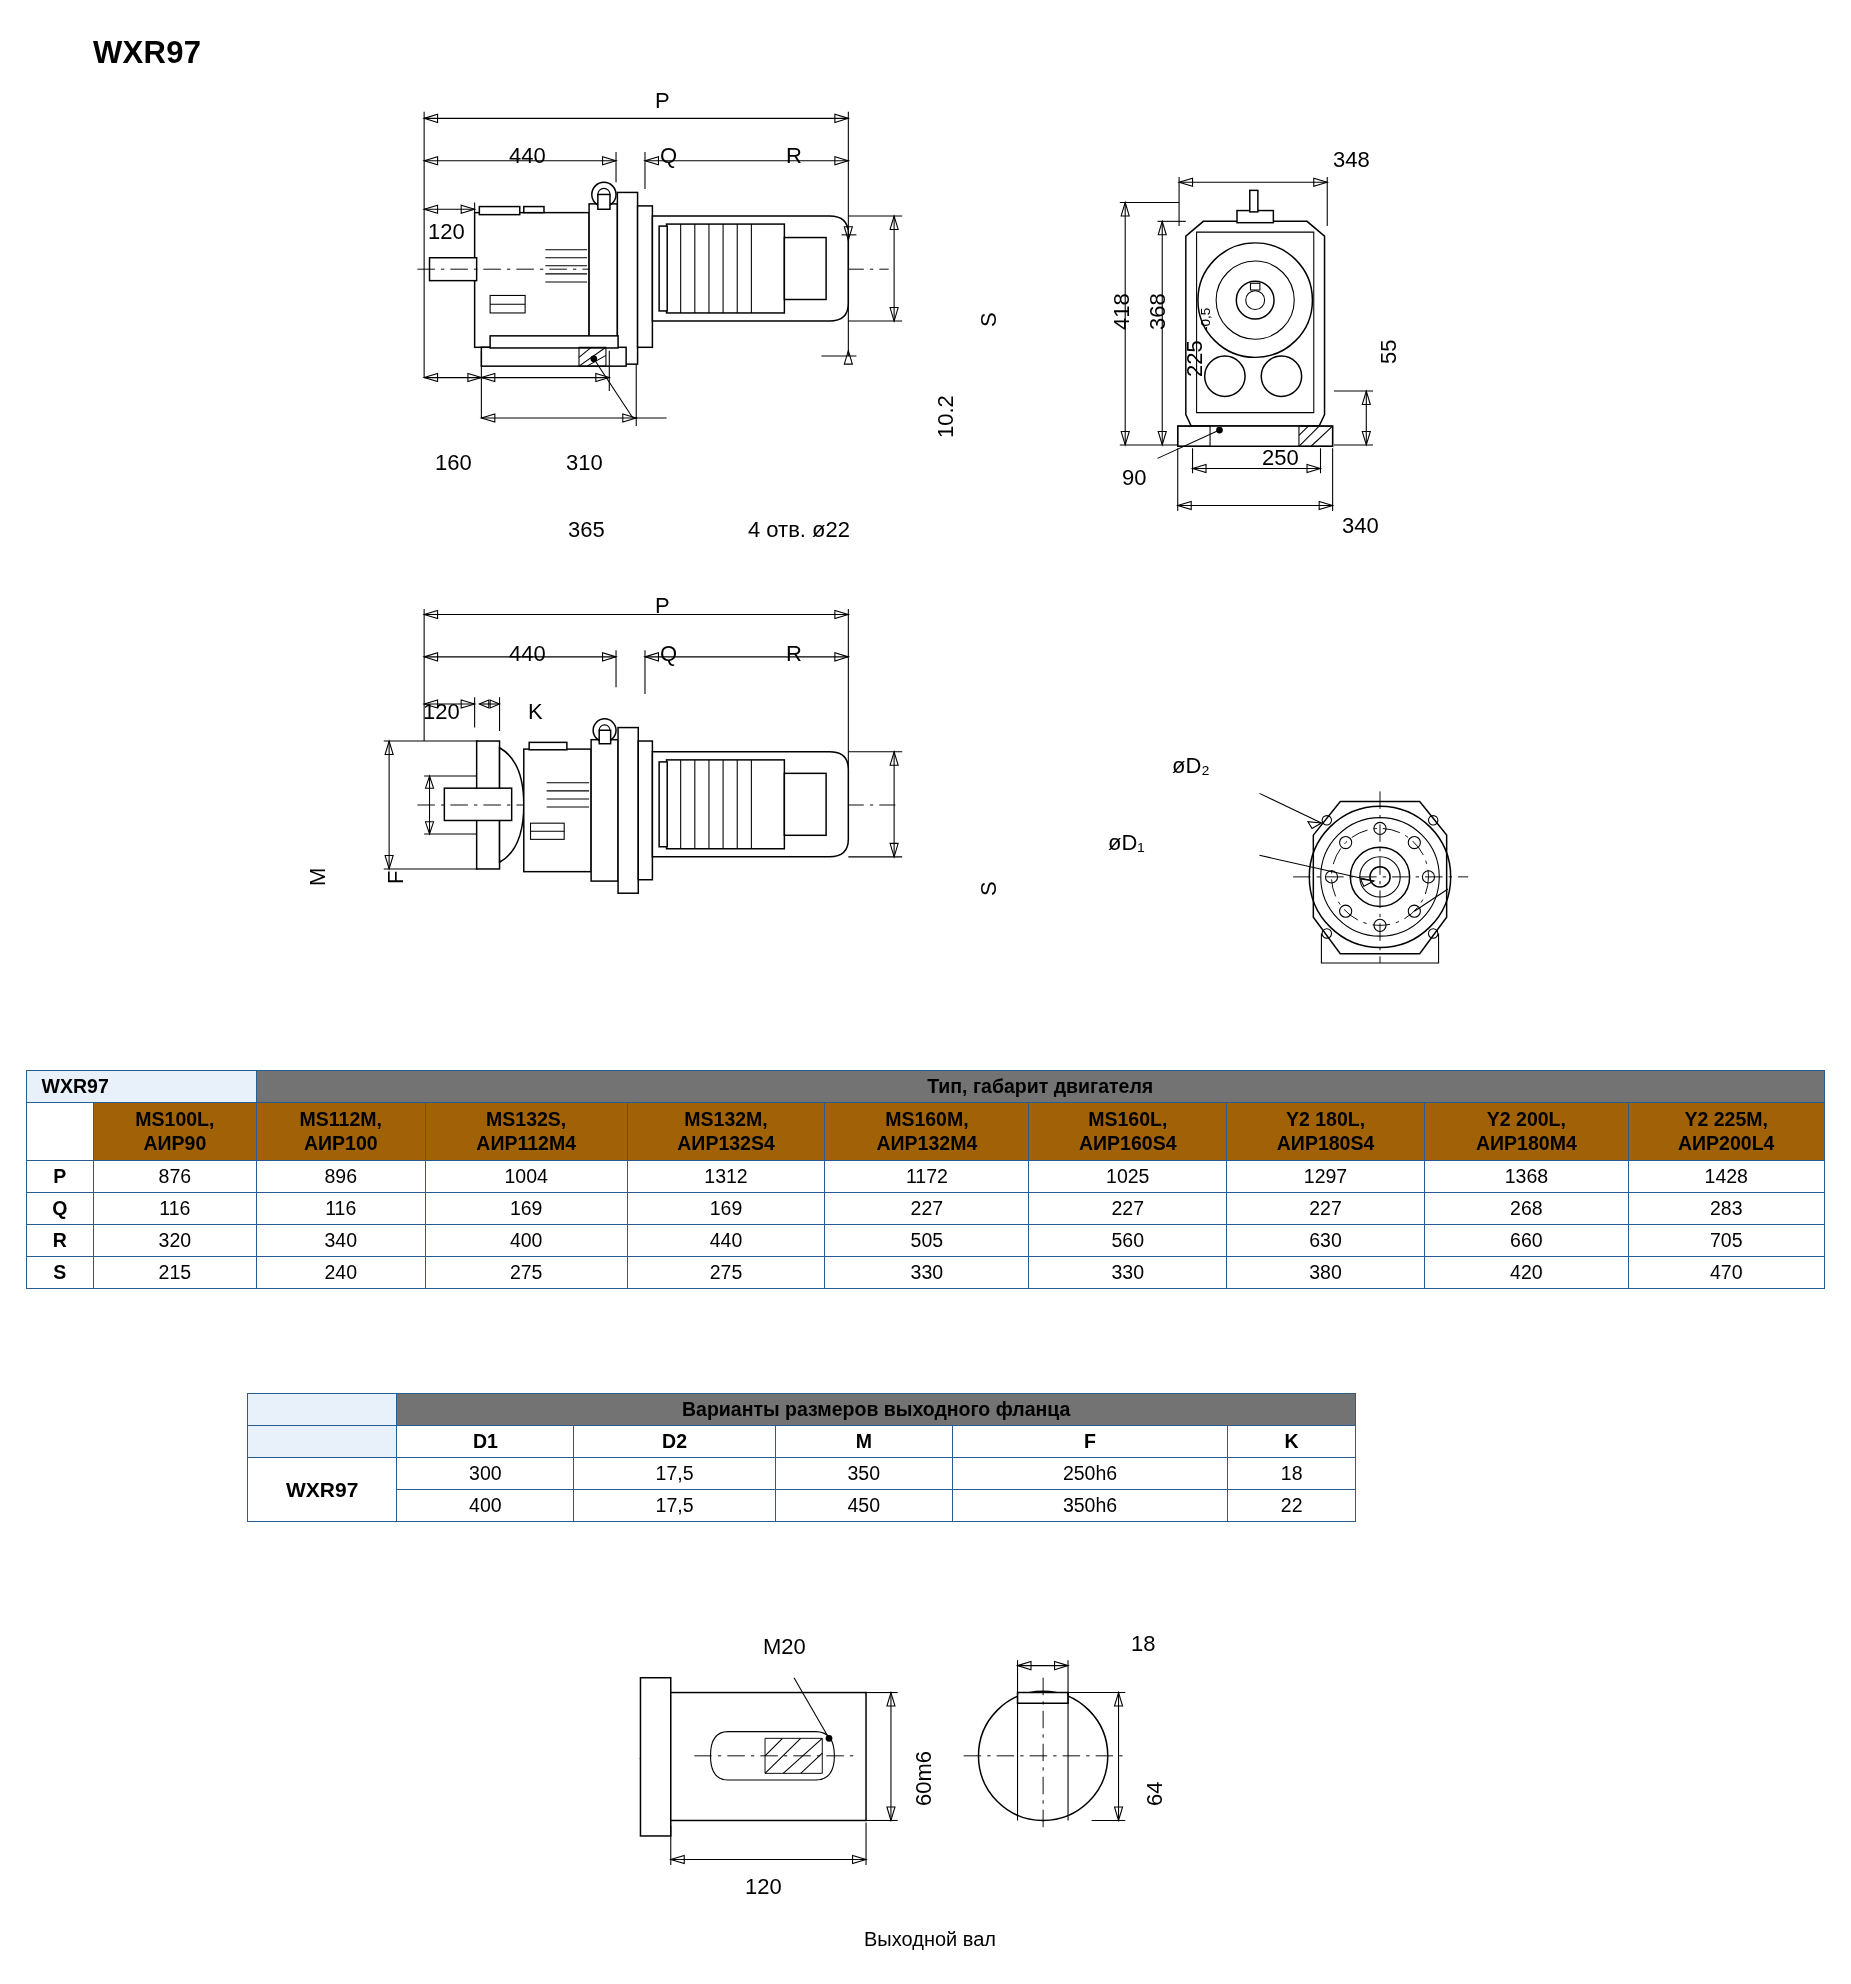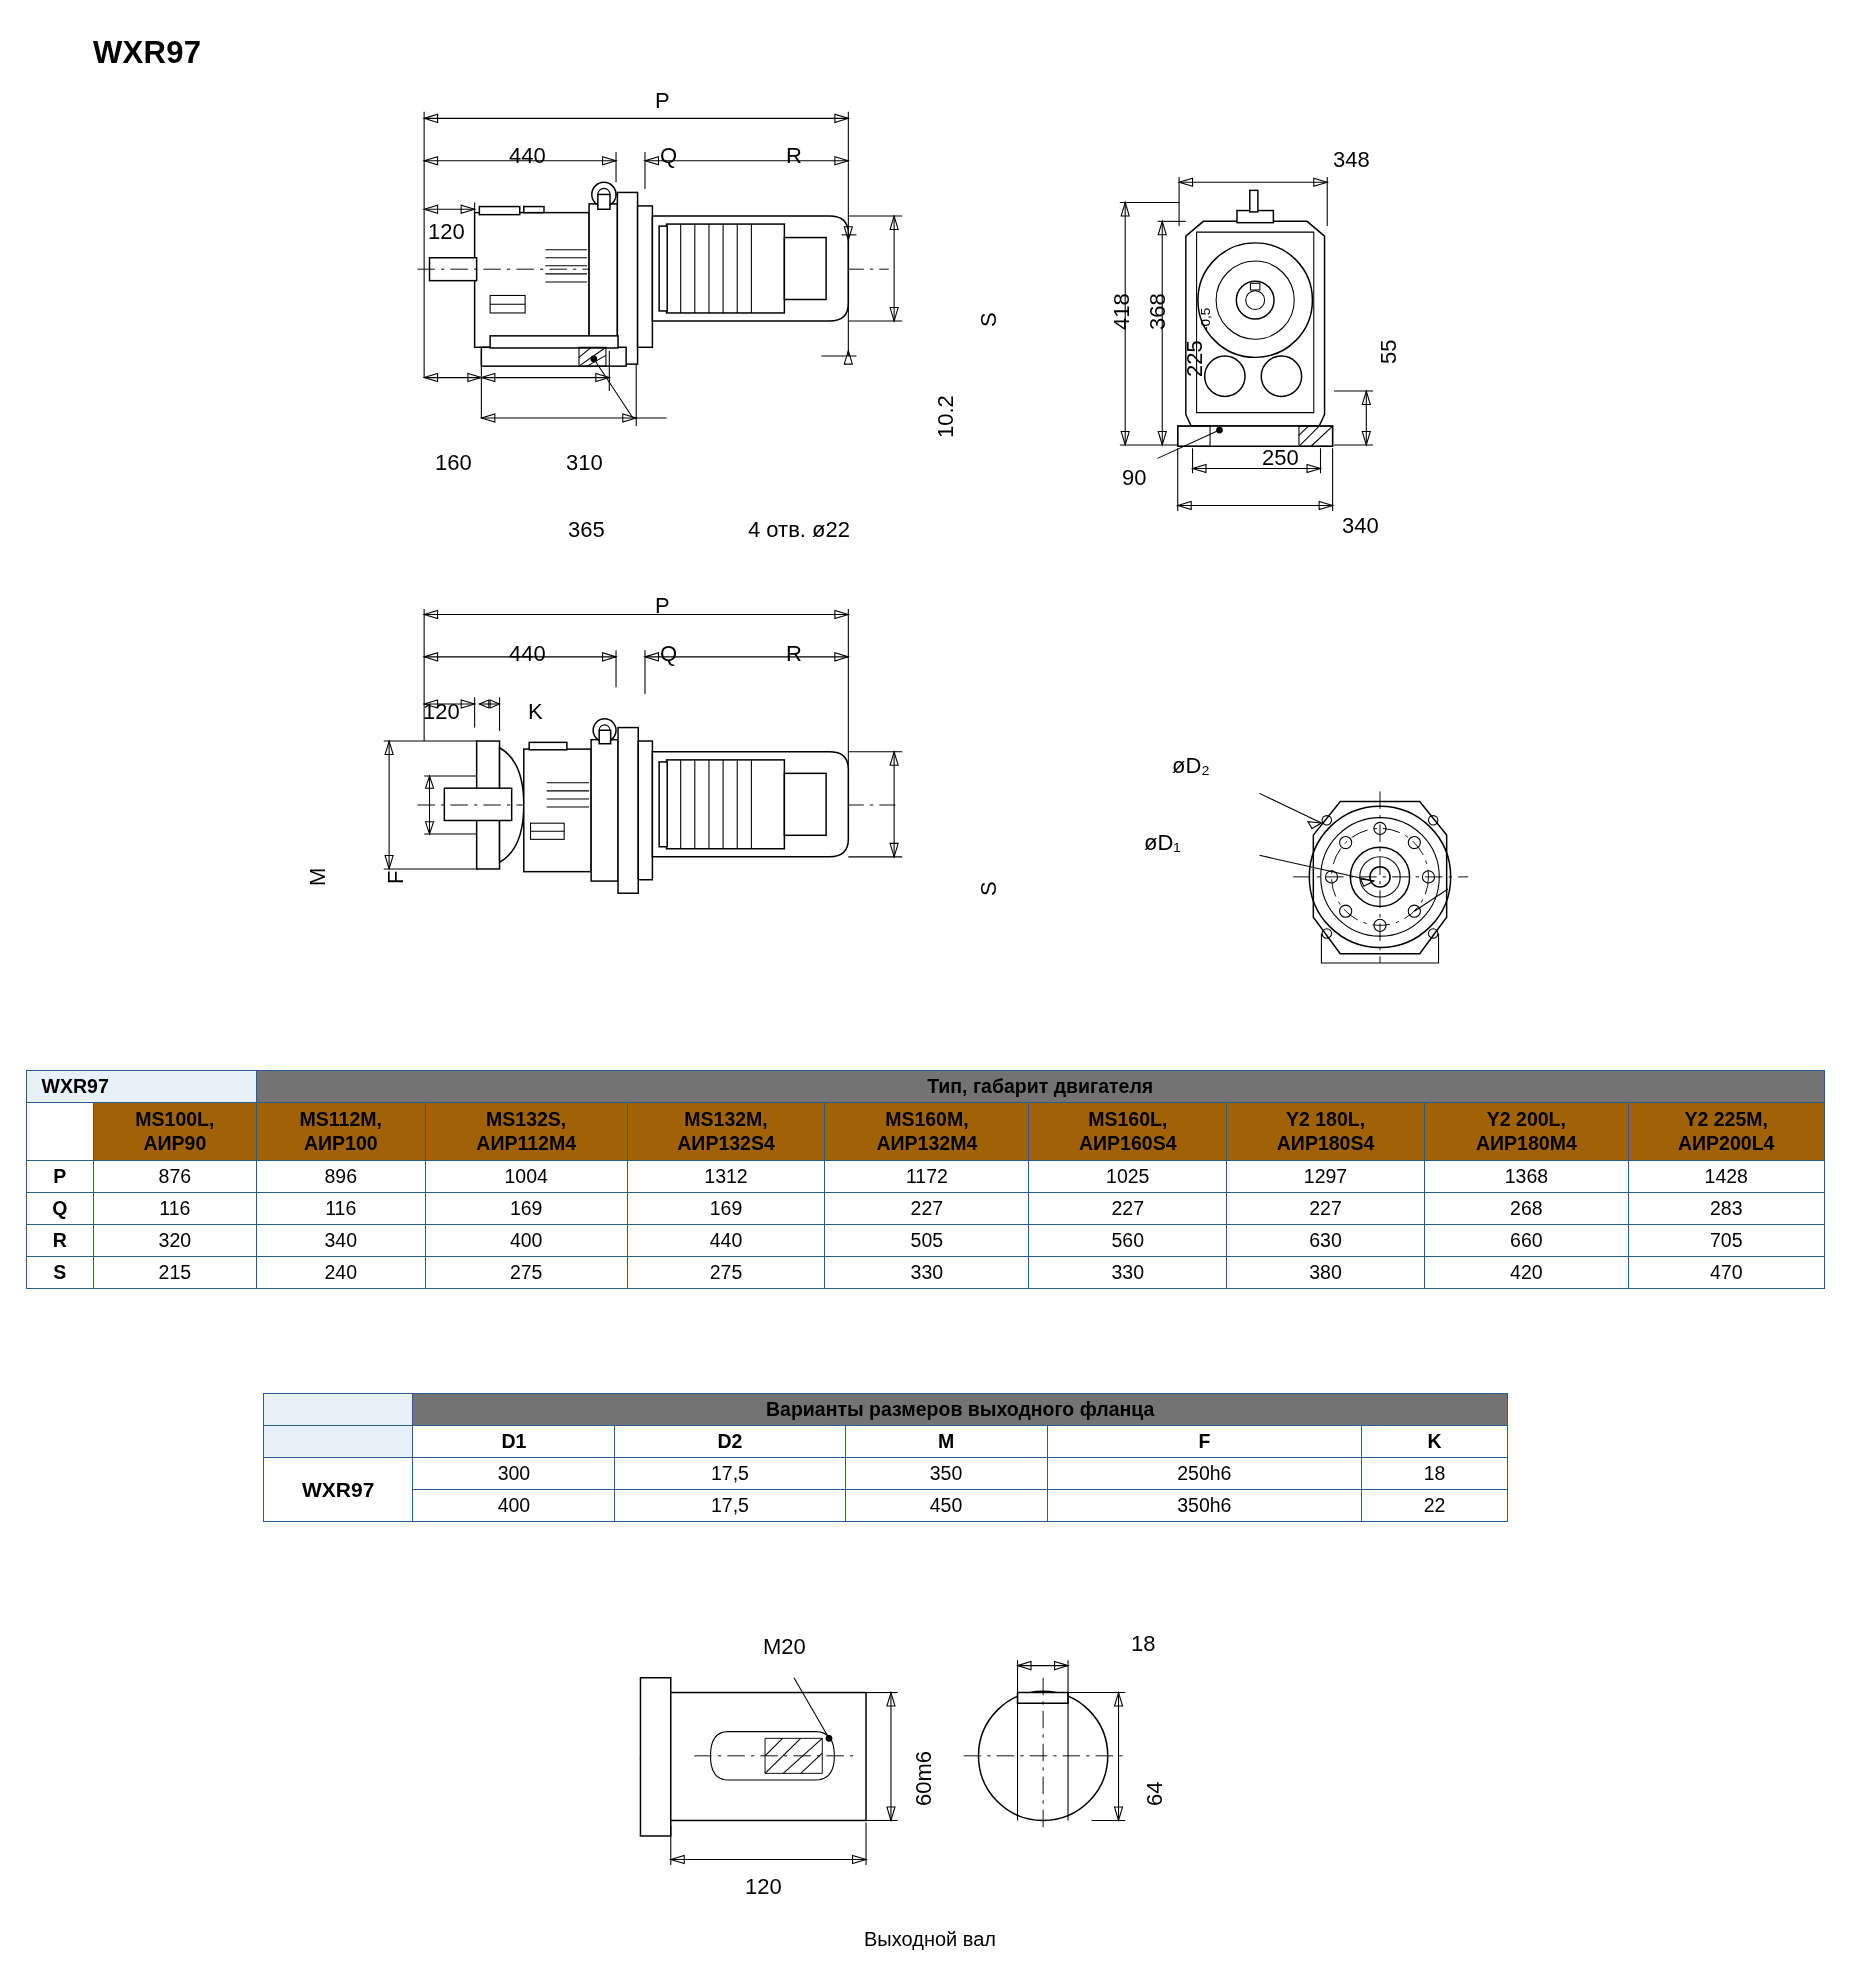--- a/index.html
+++ b/index.html
@@ -87,23 +87,23 @@
     padding-left: 15px;
   }
   #motor-table td.hdr {
     background: #a16207;
     font-weight: bold;
     line-height: 1.25;
     font-size: 19.5px;
   }
   #motor-table td.rowlab { width: 61px; }
   #flange-table {
-    left: 263px;
+    left: 247px;
     top: 1393px;
-    width: 1245px;
+    width: 1109px;
   }
   #flange-table td.namecell {
     font-weight: bold;
     font-size: 21px;
     width: 143px;
   }
   .caption {
     position: absolute;
     font-size: 20px;
     text-align: center;
@@ -429,21 +429,21 @@
       <circle class="ln-t" cx="278" cy="256" r="7" fill="#fff"></circle>
 
       <line class="ln-t" x1="20" y1="48" x2="112" y2="92"></line>
       <path class="ln-t" d="M112 92 l-20 -2 l6 10 z" fill="#000"></path>
       <line class="ln-t" x1="20" y1="140" x2="190" y2="178"></line>
       <path class="ln-t" d="M190 178 l-20 -3 l5 11 z" fill="#000"></path>
       <line class="ln-t" x1="250" y1="223" x2="300" y2="190"></line>
     </svg>
   </div>
   <div class="lbl big" style="left:1172px; top:753px;">øD₂</div>
-  <div class="lbl big" style="left:1144px; top:830px;">øD₁</div>
+  <div class="lbl big" style="left:1108px; top:830px;">øD₁</div>
 
   <table id="motor-table">
     <tbody>
         <tr>
       <td class="corner" colspan="2">WXR97</td>
       <td class="tbl-head" colspan="9">Тип, габарит двигателя</td>
     </tr>
     <tr>
       <td class="rowlab"></td>
       <td class="hdr">

